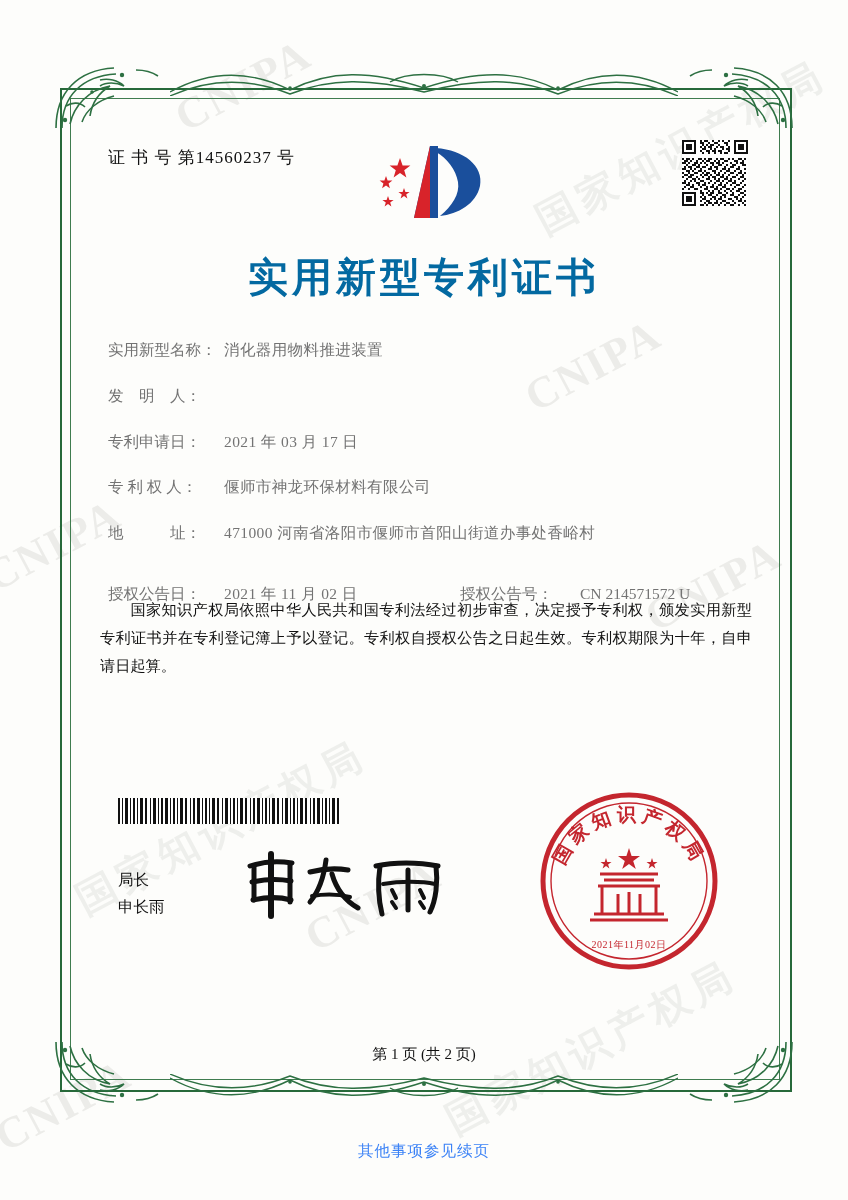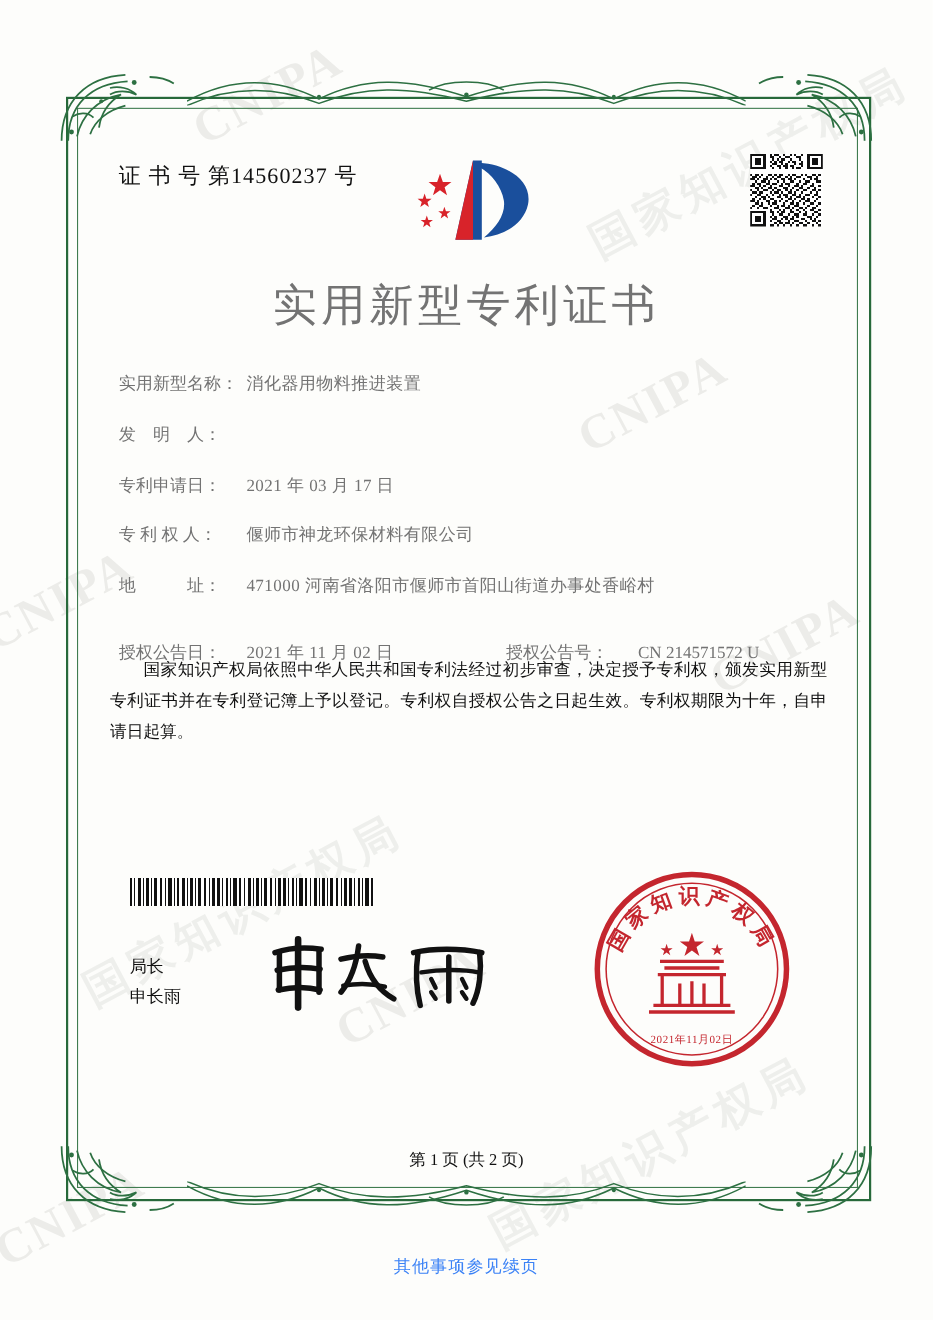--- a/index.html
+++ b/index.html
@@ -97,21 +97,21 @@
     top: 98px;
     width: 708px;
     height: 980px;
     z-index: 5;
   }
 
   .cert-no {
     position: absolute;
     left: 38px;
     top: 48px;
-    font-size: 20px;
+    font-size: 17px;
     letter-spacing: 1px;
     color: #111;
   }
 
   .qr {
     position: absolute;
     right: 30px;
     top: 42px;
     width: 66px;
     height: 66px;
@@ -129,23 +129,23 @@
   .logo svg { display:block; width:100%; height:100%; }
 
   .title {
     position: absolute;
     left: 0;
     right: 0;
     top: 152px;
     text-align: center;
     font-family: "Liberation Serif", "DejaVu Serif", serif;
     font-size: 40px;
-    font-weight: 400;
+    font-weight: 700;
     letter-spacing: 4px;
-    color: #737373;
+    color: #0369a1;
   }
 
   .fields {
     position: absolute;
     left: 38px;
     top: 240px;
     right: 30px;
   }
   .field-row {
     display: flex;

